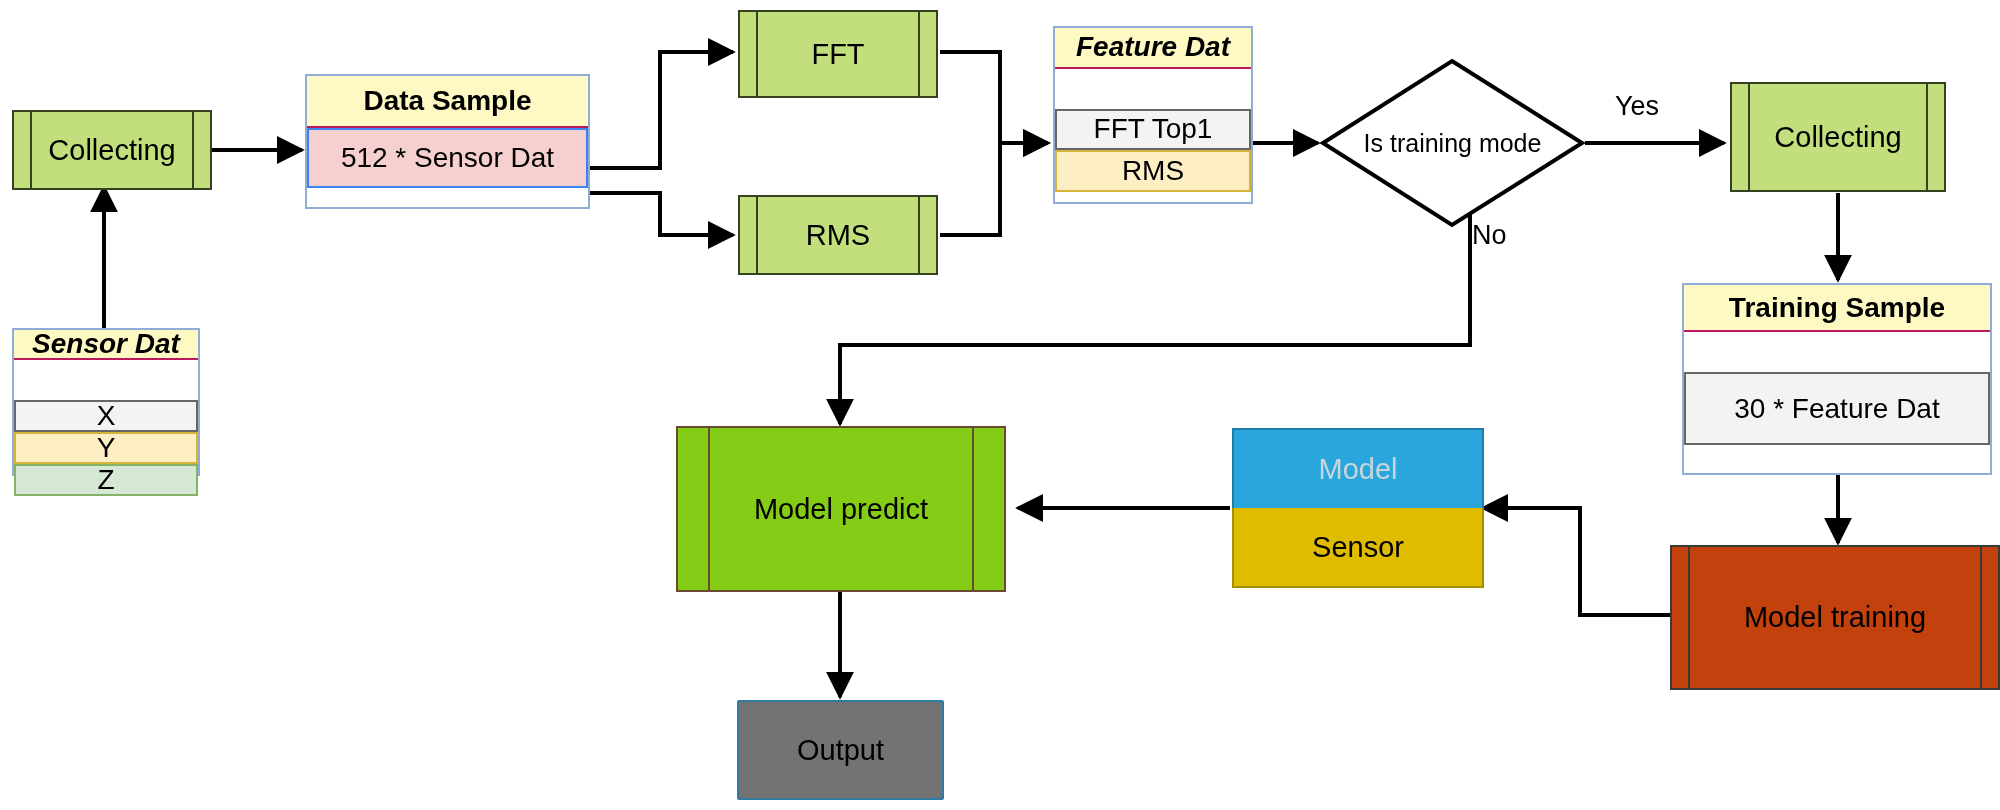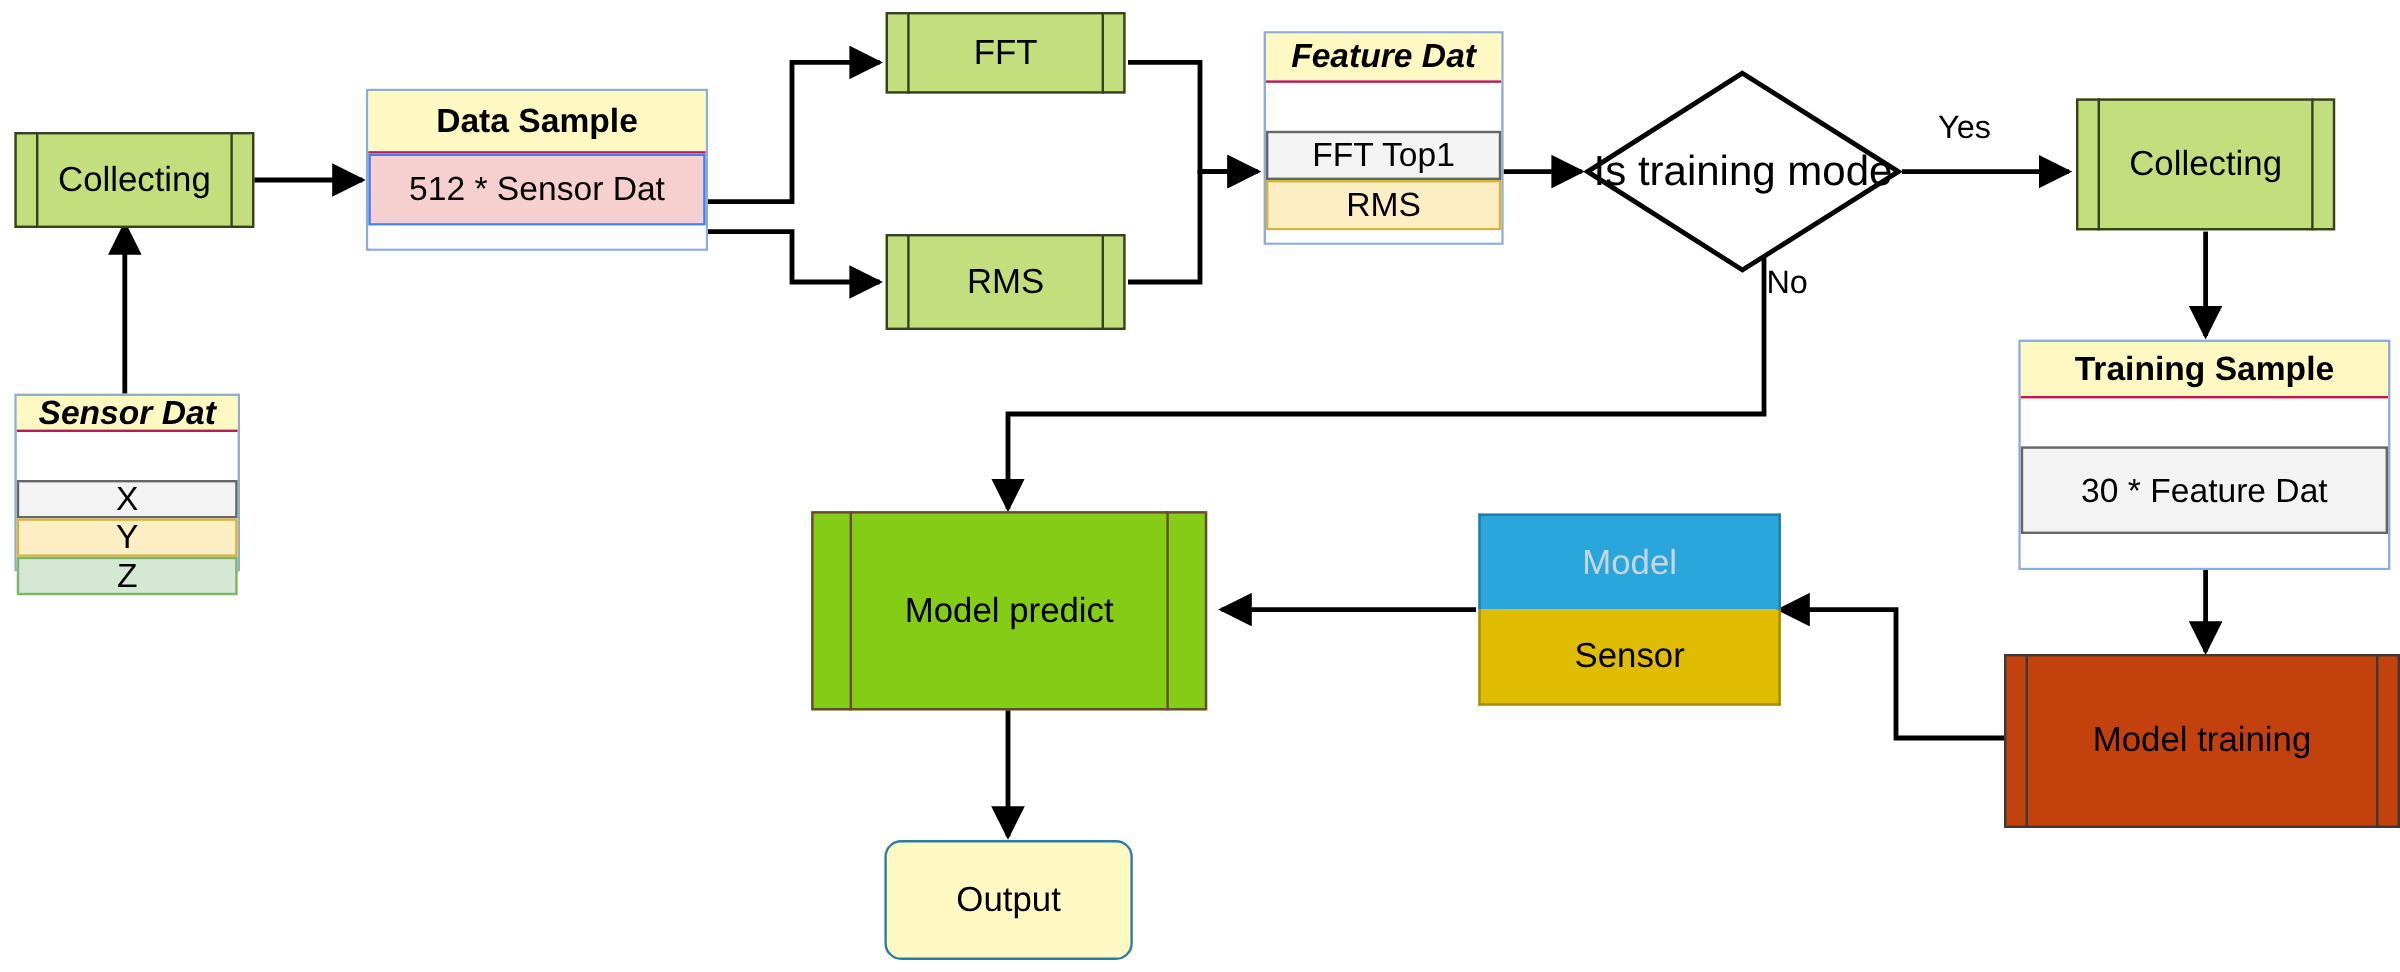--- a/index.html
+++ b/index.html
@@ -107,21 +107,21 @@
   }
   .tbl .row.filler { background: #ffffff; }
 
   
   .diamond-wrap { position: absolute; }
   .diamond-wrap .dtext {
     position: absolute;
     left: 50%;
     top: 50%;
     transform: translate(-50%, -50%);
-    font-size: 35px;
+    font-size: 25px;
     color: #000000;
     white-space: nowrap;
     line-height: 1;
   }
   
   .split {
     position: absolute;
     box-sizing: border-box;
     display: flex;
     flex-direction: column;
@@ -146,22 +146,22 @@
     background: #dfbc00;
     color: #000000;
     border: 2px solid #a68f00;
     border-top: none;
   }
   
   .rounded {
     position: absolute;
     box-sizing: border-box;
     border: 2px solid #2e7ca1;
-    border-radius: 14px;
-    background: #fef9c3;
+    border-radius: 2px;
+    background: #737373;
     display: flex;
     align-items: center;
     justify-content: center;
     font-size: 29px;
     color: #000000;
     line-height: 1;
   }
   
   .edge-label {
     position: absolute;
@@ -227,21 +227,21 @@
     <div class="row green" style="height:56px;">Z</div>
     <div class="row filler" style="height:10px;"></div>
   </div>
 
   <div class="node tbl" style="left:305px; top:74px; width:285px; height:135px;">
     <div class="row head" style="height:54px;">Data Sample</div>
     <div class="row pink" style="height:62px;">512 * Sensor Dat</div>
     <div class="row filler" style="height:20px;"></div>
   </div>
 
-  <div class="node subproc" style="left:738px; top:10px; width:200px; height:68px; position:absolute;">
+  <div class="node subproc" style="left:738px; top:10px; width:200px; height:88px; position:absolute;">
     <span class="bar left"></span>
     <span class="bar right"></span>
     <span class="lbl">FFT</span>
   </div>
 
   <div class="node subproc" style="left:738px; top:195px; width:200px; height:80px; position:absolute;">
     <span class="bar left"></span>
     <span class="bar right"></span>
     <span class="lbl">RMS</span>
   </div>

